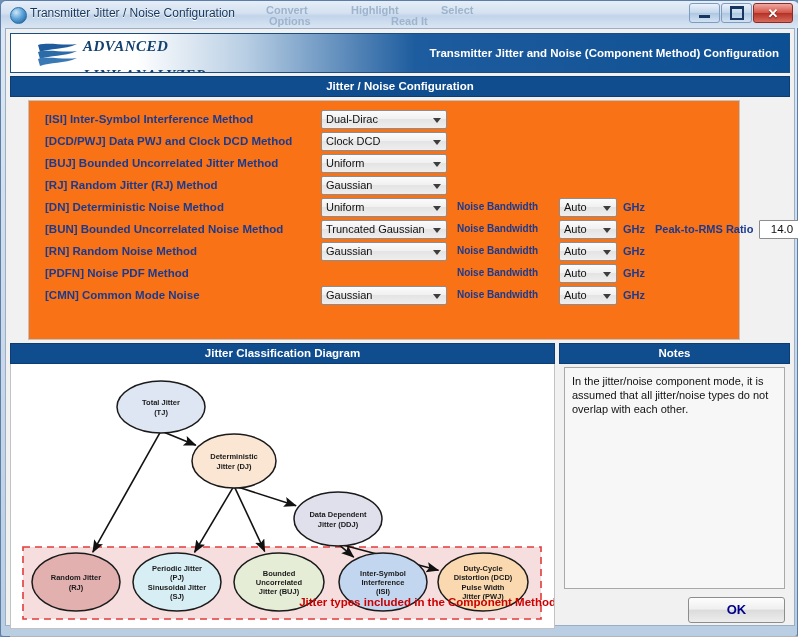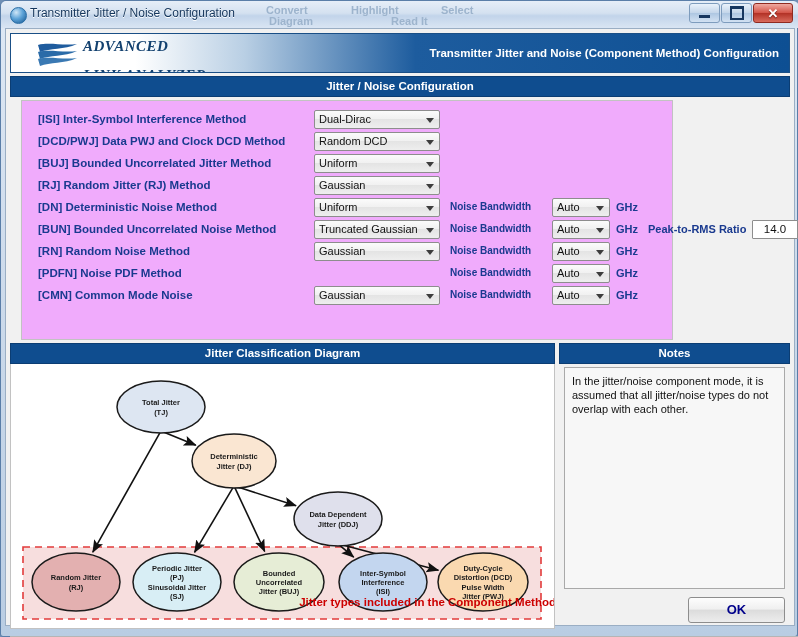--- a/index.html
+++ b/index.html
@@ -72,22 +72,22 @@
   }
   
   .section-bar{
     position:absolute;background:#0f4d8f;border:1px solid #0b3d73;box-sizing:border-box;
     color:#fff;font-size:11.5px;font-weight:bold;text-align:center;line-height:19px;
   }
   #cfg-bar{left:4px;top:47px;width:780px;height:21px;}
 
   
   #form-panel{
-    position:absolute;left:15px;top:71px;width:652px;height:240px;
-    background:#f0abfc;border:1px solid #c2c2c2;box-sizing:border-box;
+    position:absolute;left:22px;top:71px;width:712px;height:240px;
+    background:#f97316;border:1px solid #c2c2c2;box-sizing:border-box;
   }
   .row{position:absolute;left:0;width:780px;height:22px;}
   .lbl{
     position:absolute;left:16px;top:3px;font-size:11.5px;color:#1a3a8f;font-weight:bold;
     white-space:nowrap;
   }
   .combo{
     position:absolute;height:19px;box-sizing:border-box;
     background:linear-gradient(180deg,#fbfbfb 0%,#f1f1f1 45%,#e4e4e4 50%,#eeeeee 100%);
     border:1px solid #8d8d8d;border-radius:2px;
@@ -144,21 +144,21 @@
 </style>
 </head>
 <body>
 
 <div id="window">
 
   <div id="titlebar">
     <span class="ghost" style="left:265px;">Convert</span>
     <span class="ghost" style="left:350px;">Highlight</span>
     <span class="ghost" style="left:440px;">Select</span>
-    <span class="ghost" style="left:268px;top:14px;">Diagram</span>
+    <span class="ghost" style="left:268px;top:14px;">Options</span>
     <span class="ghost" style="left:390px;top:14px;">Read It</span>
 
     <div id="title-icon"></div>
     <div id="title-text">Transmitter Jitter / Noise Configuration</div>
 
     <div class="winbtn" id="btn-min">
       <i class="glyph-min"></i>
     </div>
     <div class="winbtn" id="btn-max">
       <i class="glyph-max"></i>
@@ -189,21 +189,21 @@
         <div class="row" style="top: 9px;">
           <div class="lbl">[ISI] Inter-Symbol Interference Method</div>
           <div class="combo" style="left: 292px; width: 126px;">
             <span class="val">Dual-Dirac</span>
             <span class="arrow"></span>
           </div>
         </div>
         <div class="row" style="top: 31px;">
           <div class="lbl">[DCD/PWJ] Data PWJ and Clock DCD Method</div>
           <div class="combo" style="left: 292px; width: 126px;">
-            <span class="val">Random DCD</span>
+            <span class="val">Clock DCD</span>
             <span class="arrow"></span>
           </div>
         </div>
         <div class="row" style="top: 53px;">
           <div class="lbl">[BUJ] Bounded Uncorrelated Jitter Method</div>
           <div class="combo" style="left: 292px; width: 126px;">
             <span class="val">Uniform</span>
             <span class="arrow"></span>
           </div>
         </div>

